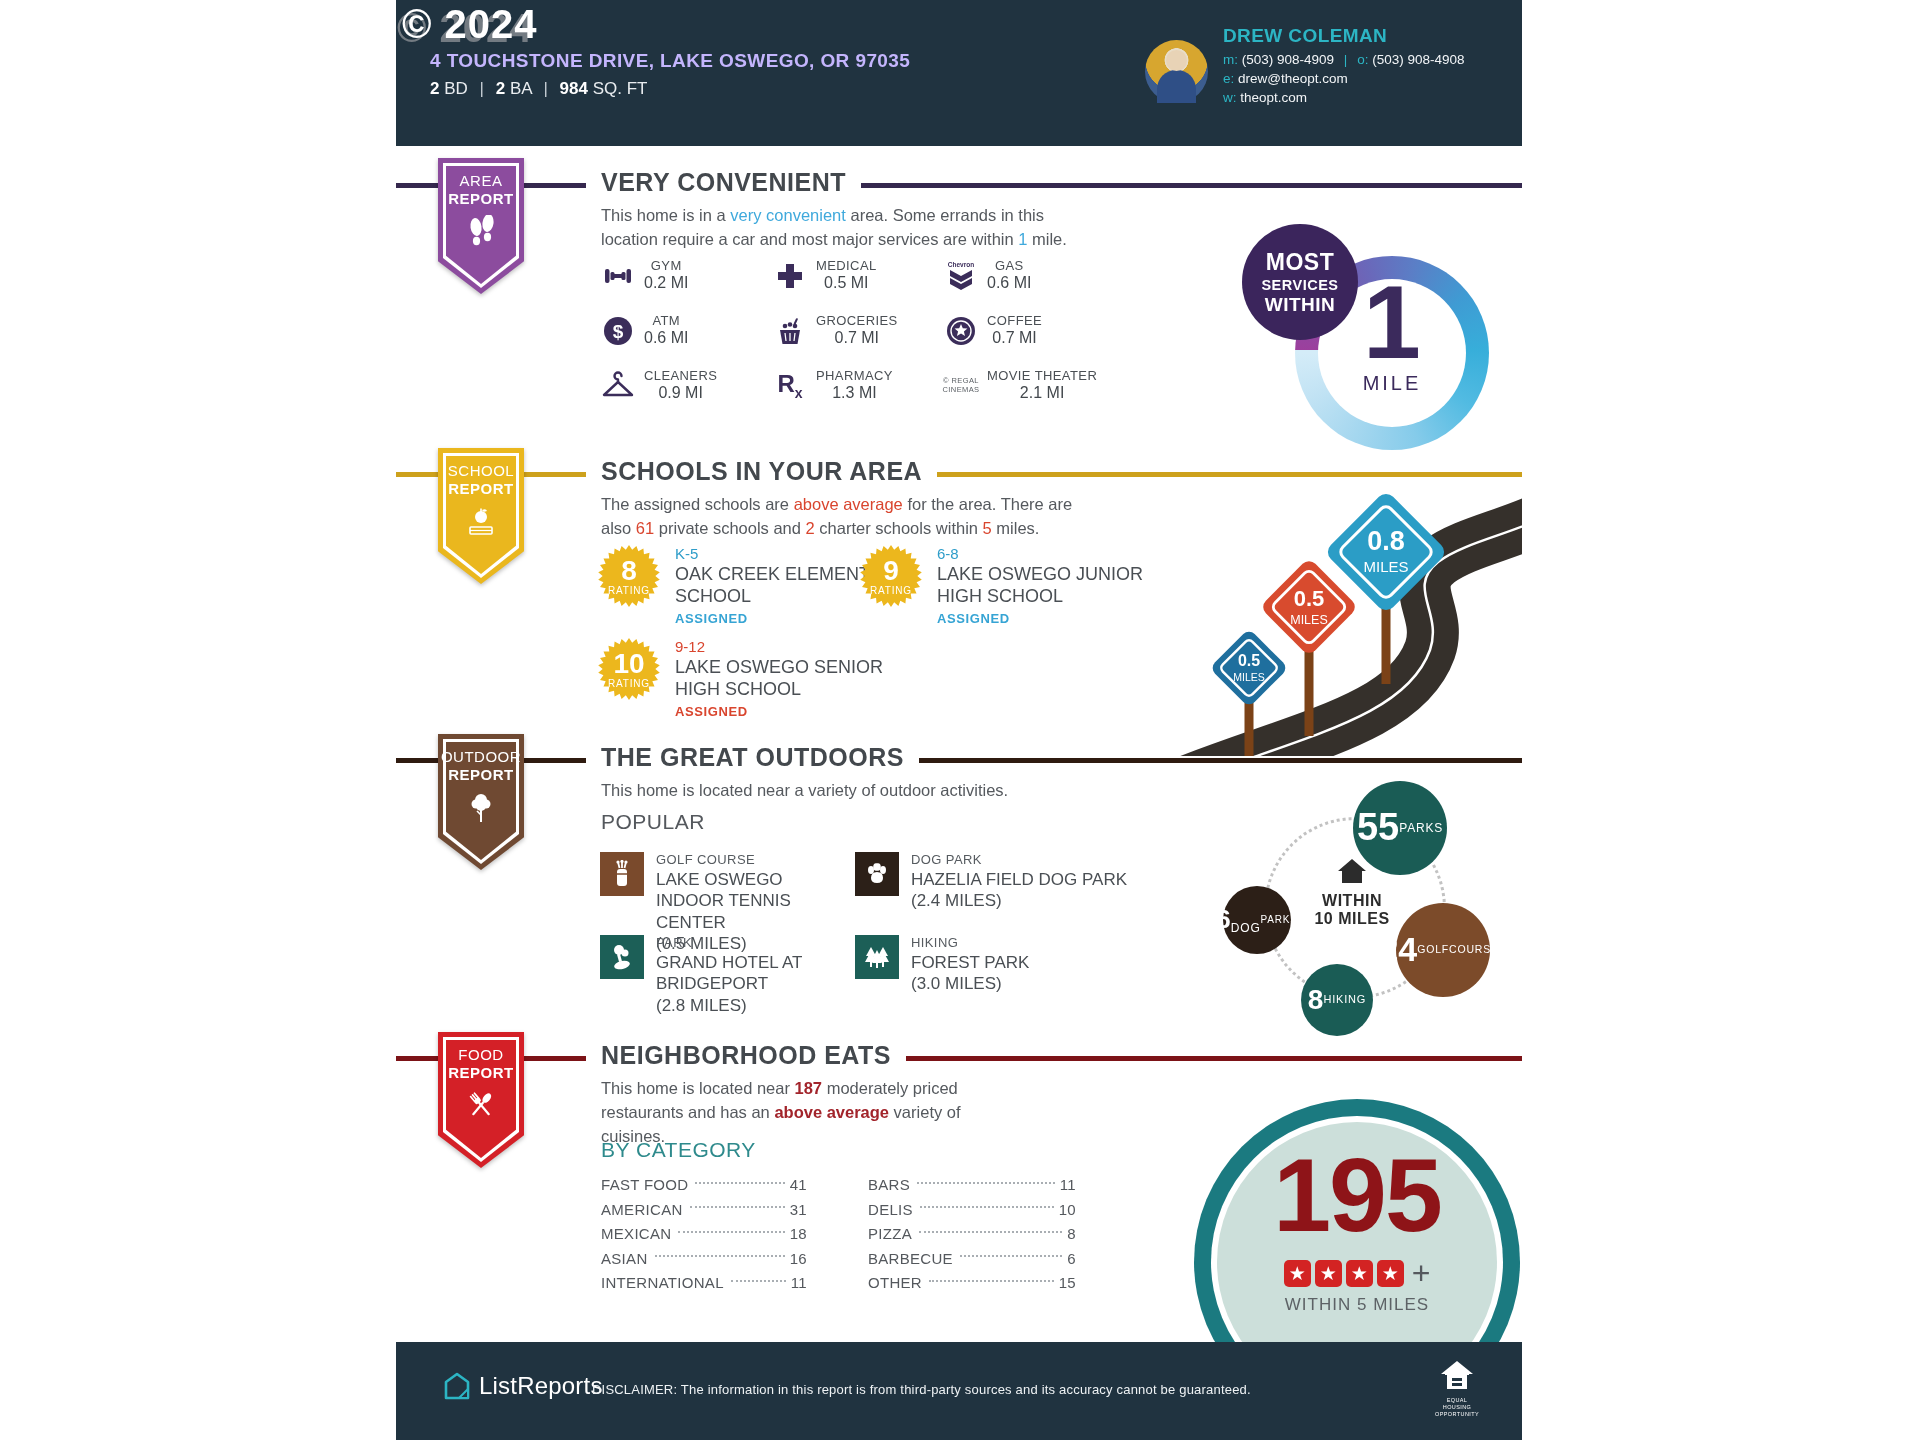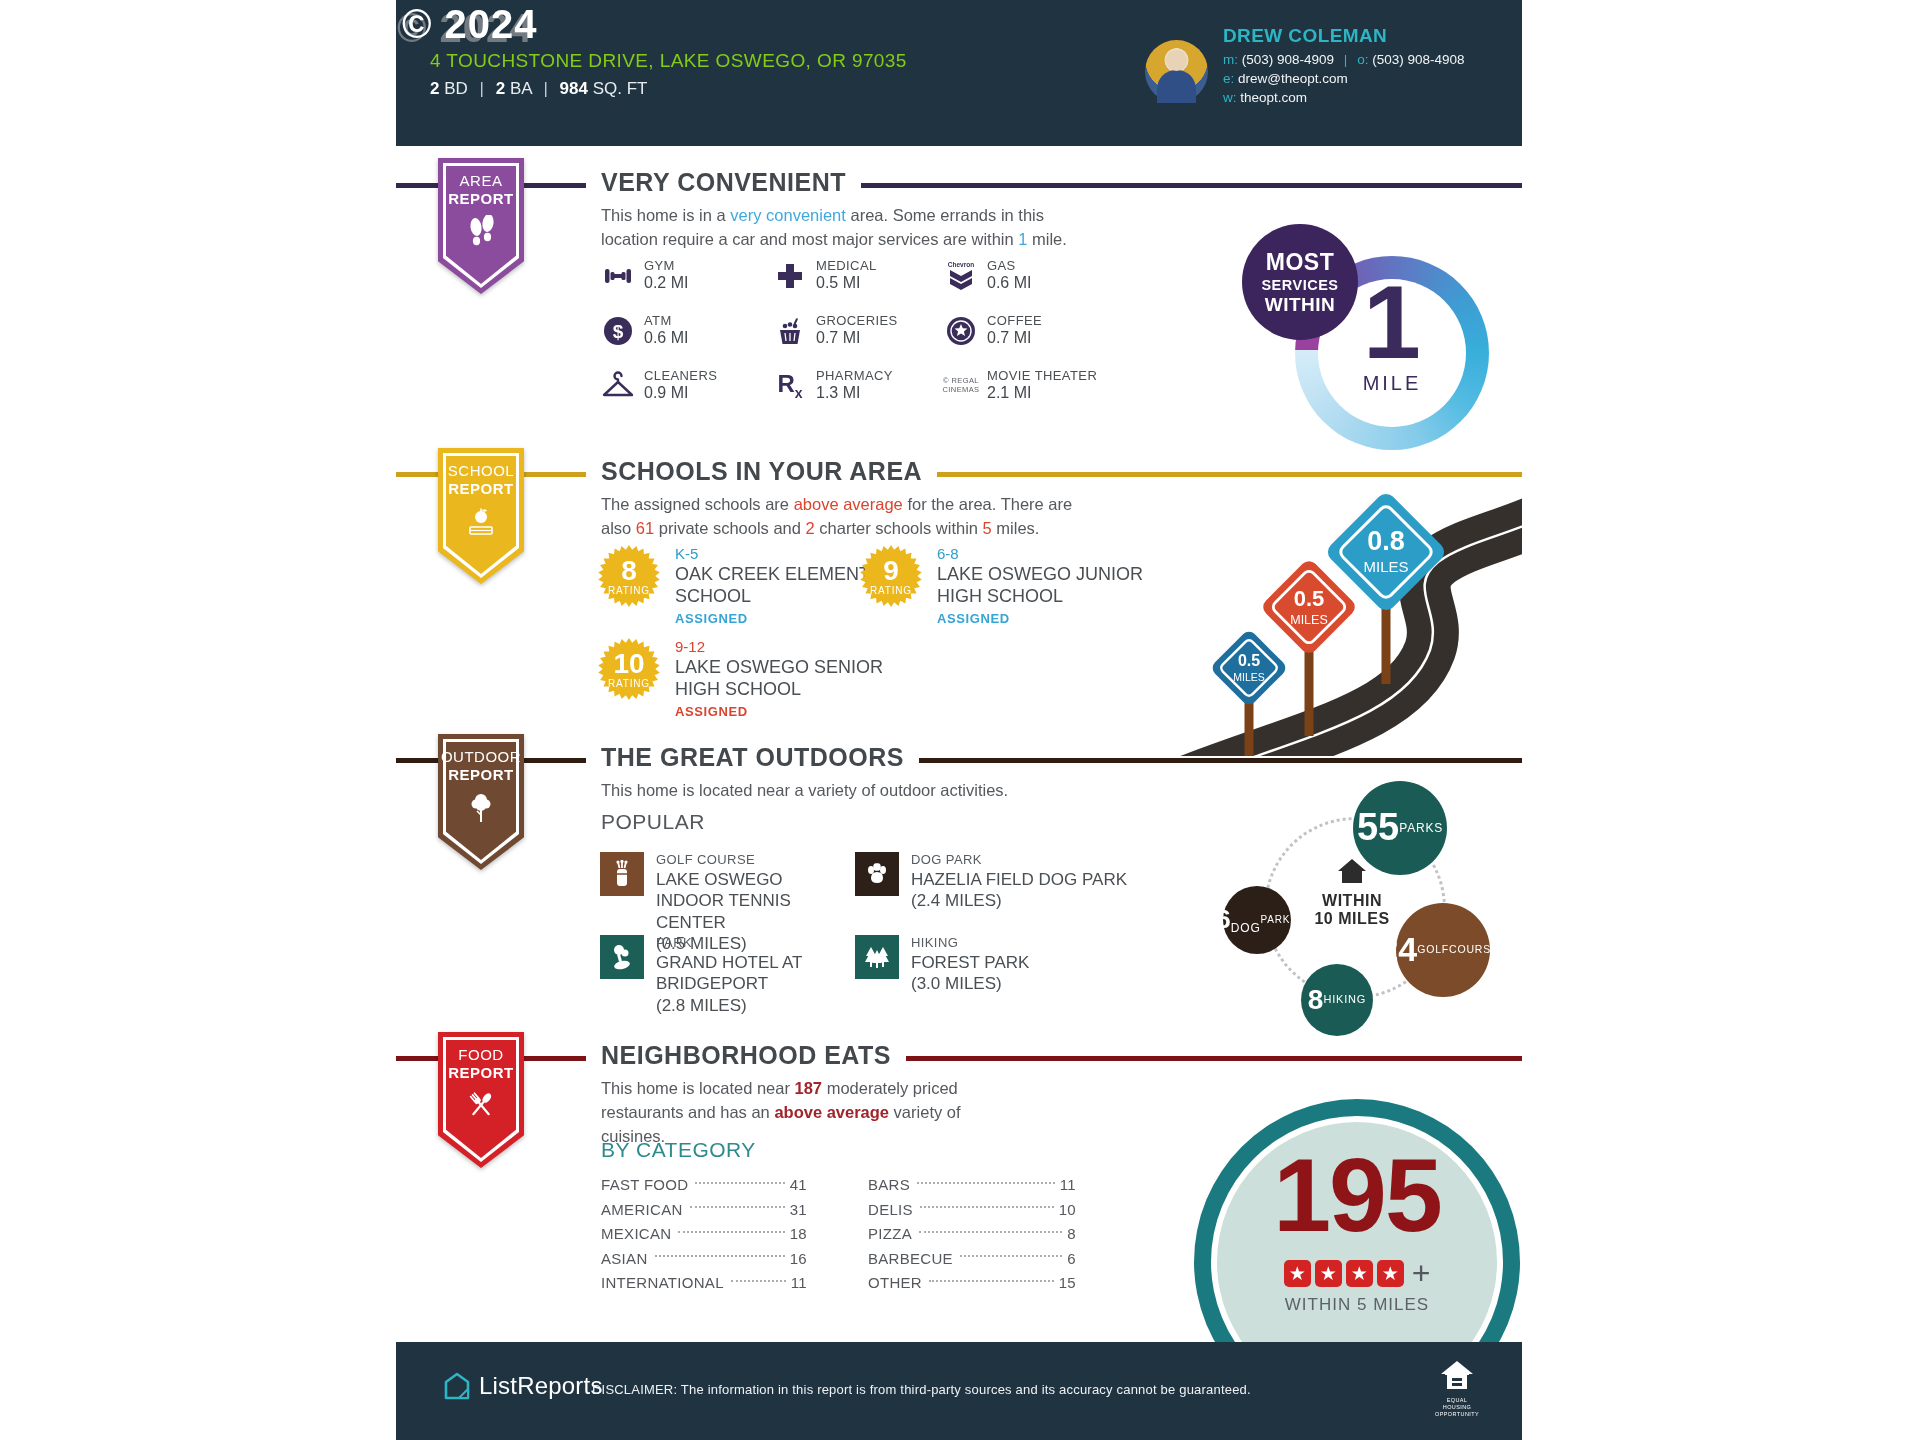--- a/index.html
+++ b/index.html
@@ -4,21 +4,21 @@
 <style>
   html,body{margin:0;padding:0;background:#ffffff;width:1920px;height:1440px;overflow:hidden;
     font-family:"Liberation Sans", sans-serif;-webkit-font-smoothing:antialiased;}
   .page{position:absolute;left:396px;top:0;width:1126px;height:1440px;background:#fff;overflow:hidden;}
   .abs{position:absolute;}
 
   
   .hdr{position:absolute;left:0;top:0;width:1126px;height:146px;background:#203340;}
   .copyright{position:absolute;left:6px;top:2px;font-size:40px;font-weight:bold;color:#fff;
     text-shadow:-5px 4px 0 rgba(130,136,142,.85);letter-spacing:1px;}
-  .addr{position:absolute;left:34px;top:50px;font-size:19px;font-weight:normal;color:#84cc16;letter-spacing:.4px;text-align:right;}
+  .addr{position:absolute;left:34px;top:50px;font-size:19px;font-weight:bold;color:#c4b5fd;letter-spacing:.4px;text-align:right;}
   .stats{position:absolute;left:34px;top:79px;font-size:17px;color:#e9edf0;}
   .stats b{color:#fff;}
   .stats .sep{margin:0 7px;color:#c3ccd2;}
   .avatar{position:absolute;left:749px;top:40px;width:63px;height:63px;border-radius:50%;
     background:radial-gradient(circle at 50% 32%, #e8ddc8 0 22%, #d7a62f 23% 58%, #3c5d8f 59% 100%);}
   .avatar::after{content:"";position:absolute;left:21px;top:10px;width:21px;height:21px;border-radius:50%;background:#e8d3b6;}
   .avatar::before{content:"";position:absolute;left:12px;top:30px;width:39px;height:33px;border-radius:19px 19px 0 0;background:#2f4f86;}
   .agent{position:absolute;left:827px;top:25px;}
   .agent-name{font-size:19px;font-weight:bold;color:#2cb5c4;letter-spacing:.4px;margin-bottom:5px;}
   .agent-line{font-size:13.5px;color:#f2f5f7;margin-top:4px;}
@@ -43,21 +43,21 @@
   .badge .bc{position:absolute;left:0;top:14px;width:86px;text-align:center;color:#fff;}
   .badge .l1{font-size:15px;letter-spacing:.5px;}
   .badge .l2{font-size:15px;font-weight:bold;letter-spacing:.5px;margin-top:1px;}
   .badge svg{margin-top:8px;}
 
   
   .svc-grid{position:absolute;left:204px;top:258px;width:600px;display:grid;
     grid-template-columns:172px 171px 190px;grid-auto-rows:55px;}
   .svc{display:flex;align-items:flex-start;}
   .svc .ic{width:36px;height:36px;flex:0 0 36px;display:flex;align-items:center;justify-content:center;color:#3b2d5a;}
-  .svc .tx{margin-left:8px;}
+  .svc .tx{margin-left:8px;text-align:center;}
   .svc .lab{font-size:13px;color:#4a4f54;letter-spacing:.4px;}
   .svc .dist{font-size:16px;color:#43484d;margin-top:1px;}
   .rx-glyph{font-weight:bold;font-size:24px;color:#3b2d5a;line-height:1;}
   .rx-glyph sub{font-size:14px;}
   .regal{font-size:7.5px;color:#5a5f64;line-height:1.15;letter-spacing:.4px;text-align:center;}
 
   
   .ring{position:absolute;left:899px;top:256px;width:194px;height:194px;border-radius:50%;
     background:conic-gradient(from -88deg,#9c3f9d 0deg,#7e55a9 38deg,#6a68ba 72deg,#5b7ec6 102deg,
       #3f9bd3 140deg,#37aeda 176deg,#52bbe2 212deg,#85cbea 252deg,#a5d7ef 292deg,#c2e3f4 330deg,#d4ecf8 358deg);}

